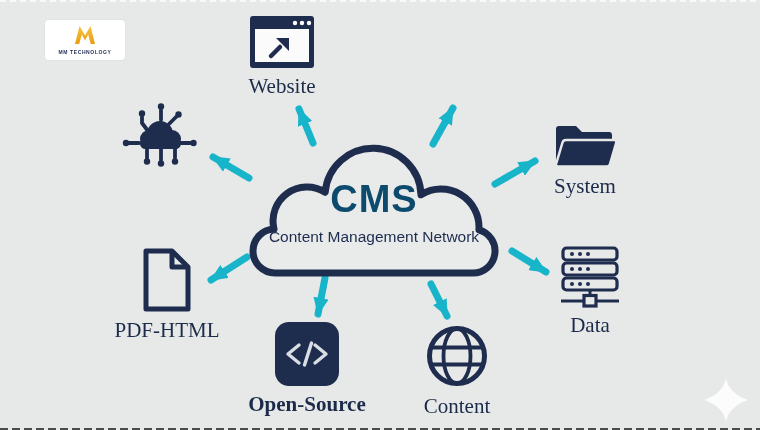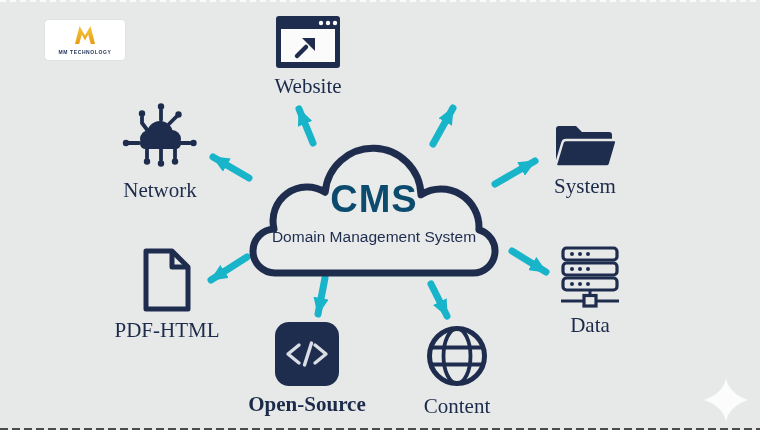--- a/index.html
+++ b/index.html
@@ -73,23 +73,23 @@
     <path d="M 29 84
              A 34 34 0 0 1 80.2 47.2
              A 48 48 0 0 1 176 49.8
              A 38 38 0 0 1 233.9 84.8
              A 22 22 0 0 1 228 128
              L 30 128
              A 22 22 0 0 1 8 106
              A 22 22 0 0 1 29 84 Z" fill="#e9eaea" stroke="#1e2c4e" stroke-width="7" stroke-linejoin="round"></path>
   </svg>
   <div class="cms-title">CMS</div>
-  <div class="cms-subtitle">Domain Management System</div>
-
-  <div class="node" style="left:248px;top:16px;width:120px;">
+  <div class="cms-subtitle">Content Management Network</div>
+
+  <div class="node" style="left:222px;top:16px;width:120px;">
     <svg width="64" height="52" viewBox="0 0 64 52">
       <rect x="0" y="0" width="64" height="52" rx="3" fill="#1e2c4e"></rect>
       <circle cx="45" cy="7" r="2.2" fill="#fdfdfd"></circle>
         <circle cx="52" cy="7" r="2.2" fill="#fdfdfd"></circle>
         <circle cx="59" cy="7" r="2.2" fill="#fdfdfd"></circle>
       <rect x="5" y="13" width="54" height="33" fill="#fbfbfb"></rect>
       <path d="M21 40 L30 31" stroke="#1e2c4e" stroke-width="4.5" stroke-linecap="round"></path>
       <path d="M26 22 L39 22 L39 35 Z" fill="#1e2c4e"></path>
     </svg>
     <div class="label">Website</div>
@@ -116,21 +116,20 @@
           <circle cx="73.5" cy="47" r="3.2"></circle>
           <circle cx="55" cy="65.5" r="3.2"></circle>
         <circle cx="41" cy="67.5" r="3.2"></circle>
           <circle cx="27" cy="65.5" r="3.2"></circle>
         <circle cx="40" cy="38" r="13"></circle>
           <circle cx="29" cy="43" r="9"></circle>
           <circle cx="52" cy="43" r="9"></circle>
         <rect x="20" y="42" width="41" height="11" rx="5.5"></rect>
       </g>
     </svg>
-    <div class="label">Network</div>
   </div>
 
   <div class="node" style="left:525px;top:120px;width:120px;">
     <svg width="66" height="48" viewBox="0 0 66 48">
       <path d="M4 46 L4 9 Q4 6 7 6 L24 6 L30 12 L57 12 Q60 12 60 15 L60 40 L4 46 Z" fill="#1e2c4e"></path>
       <path d="M14 20 L62 20 Q65 20 64.2 22.8 L58 44 Q57.3 46.5 54.5 46.5 L6 46.5 Q3.4 46.5 4.1 44 L10.5 22.5 Q11.2 20 14 20 Z" fill="#1e2c4e" stroke="#e7e8e8" stroke-width="2.5"></path>
     </svg>
     <div class="label">System</div>
   </div>
 

